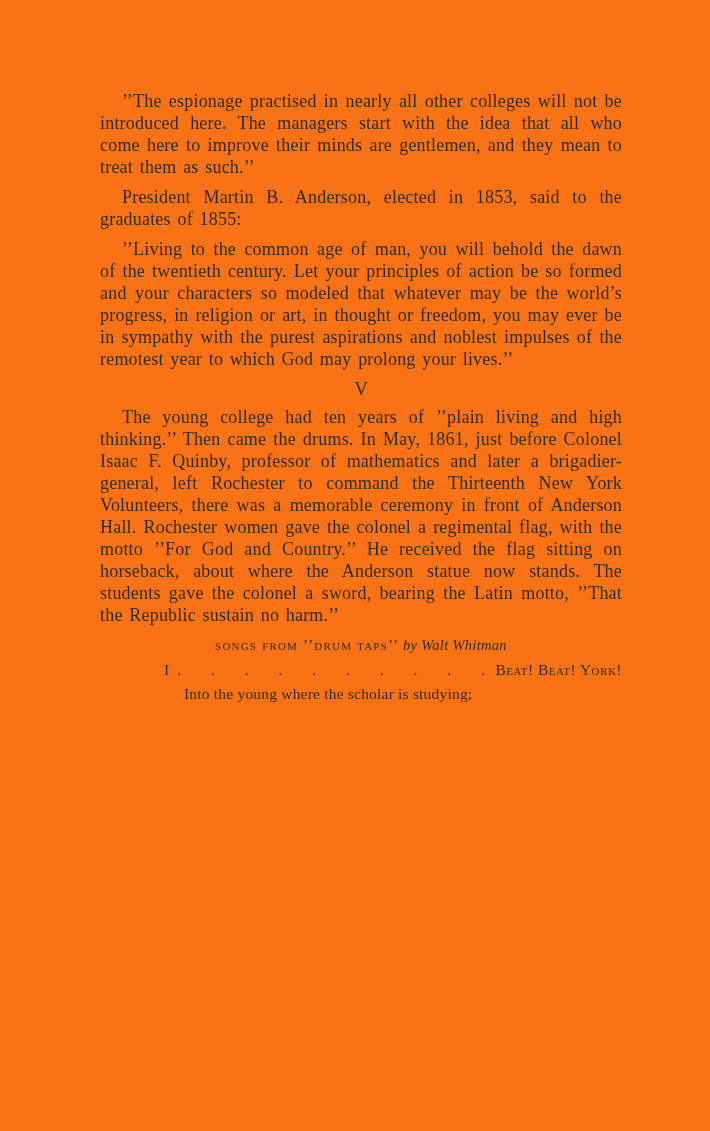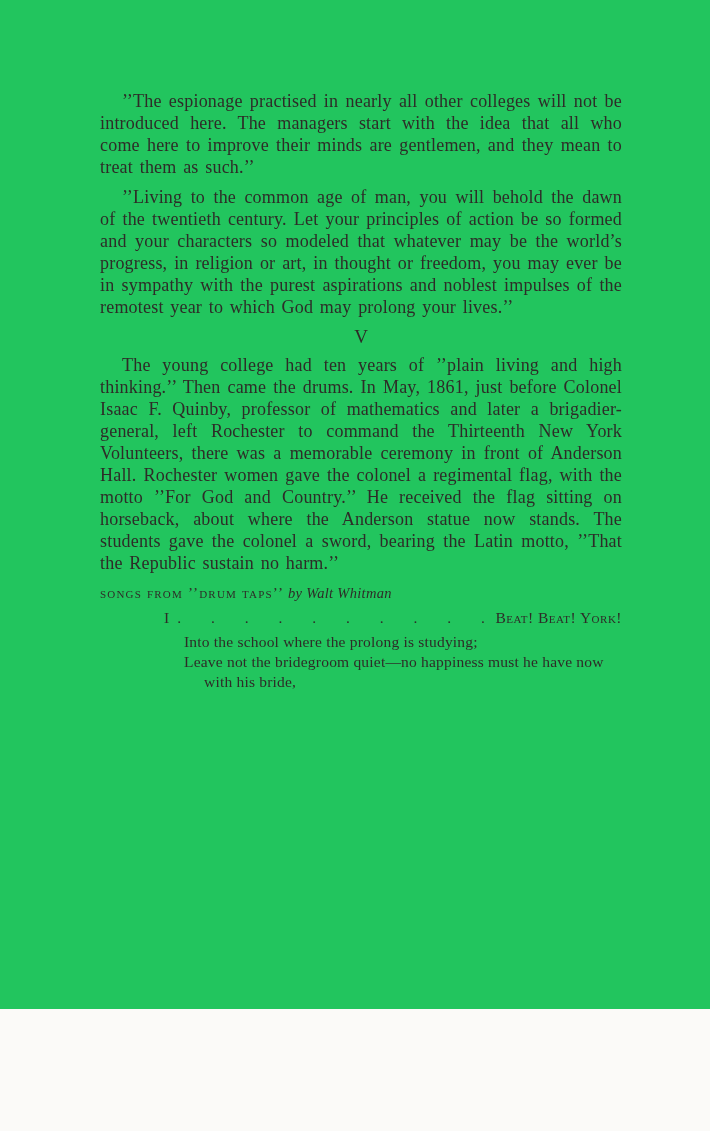--- a/index.html
+++ b/index.html
@@ -3,24 +3,24 @@
 <meta charset="utf-8">
 <style>
   html, body { margin: 0; padding: 0; }
   body {
     width: 710px; height: 1131px;
     background: #fbfaf8;
     overflow: hidden;
   }
   .page {
     position: relative;
-    width: 710px; height: 1009px;
+    width: 710px; height: 1131px;
     font-family: "Liberation Serif", "DejaVu Serif", serif;
     color: #2e2c28;
-    background: #22c55e;
+    background: #f97316;
   }
   .text-block {
     position: absolute;
     left: 100px; top: 90px;
     width: 522px;
   }
   .body-par {
     font-size: 18px;
     line-height: 22px;
     text-align: justify;
@@ -30,21 +30,21 @@
     letter-spacing: 0.2px;
   }
   .section-heading {
     text-align: center;
     font-size: 19px;
     line-height: 22px;
     margin: 2px 0 6px 0;
   }
   .poem { margin-top: 10px; }
   .poem-heading {
-    text-align: left;
+    text-align: center;
     font-size: 13px;
     line-height: 18px;
   }
   .poem-heading .sc {
     font-variant: small-caps;
     text-transform: lowercase;
     letter-spacing: 1.2px;
     font-size: 15px;
   }
   .poem-heading .byline {
@@ -84,20 +84,21 @@
 </style>
 </head>
 <body>
 
 <div class="page">
   <div class="text-block">
 
     <p class="body-par">’’The espionage practised in nearly all other colleges will not be introduced here. The managers start with the idea that all who come here to improve their minds are gentlemen, and they mean to treat them as such.’’</p>
 
 
+    <p class="body-par">President Martin B. Anderson, elected in 1853, said to the graduates of 1855:</p>
 
     <p class="body-par">’’Living to the common age of man, you will behold the dawn of the twentieth century. Let your principles of action be so formed and your characters so modeled that whatever may be the world’s progress, in religion or art, in thought or freedom, you may ever be in sympathy with the purest aspirations and noblest impulses of the remotest year to which God may prolong your lives.’’</p>
 
     <div class="section-heading">V</div>
 
     <p class="body-par">The young college had ten years of ’’plain living and high thinking.’’ Then came the drums. In May, 1861, just before Colonel Isaac F. Quinby, professor of mathematics and later a brigadier-general, left Rochester to command the Thirteenth New York Volunteers, there was a memorable ceremony in front of Anderson Hall. Rochester women gave the colonel a regimental flag, with the motto ’’For God and Country.’’ He received the flag sitting on horseback, about where the Anderson statue now stands. The students gave the colonel a sword, bearing the Latin motto, ’’That the Republic sustain no harm.’’</p>
 
 
     <div class="poem">
 
@@ -105,20 +106,19 @@
         <span class="sc">songs from ’’drum taps’’ </span><span class="byline">by Walt Whitman</span>
       </div>
 
       <div class="index-line">
         <span class="index-numeral">I</span>
         <span class="leader">. . . . . . . . . . . . .</span>
         <span class="index-title">Beat! Beat! York!</span>
       </div>
 
       <div class="stanza">
-        <div class="poem-line line-hang">Into the school where the prolong is studying;</div>
-        <div class="poem-line line-hang">Leave not the bridegroom quiet—no happiness must he have now with his bride,</div>
+        <div class="poem-line line-hang">Into the young where the scholar is studying;</div>
       </div>
 
     </div>
 
   </div>
 </div>
 
 </body></html>

